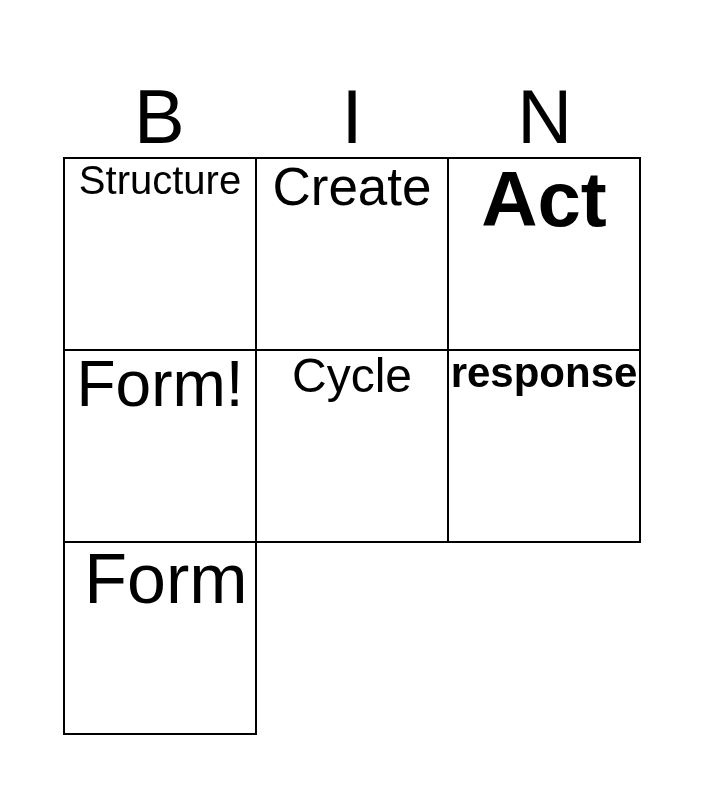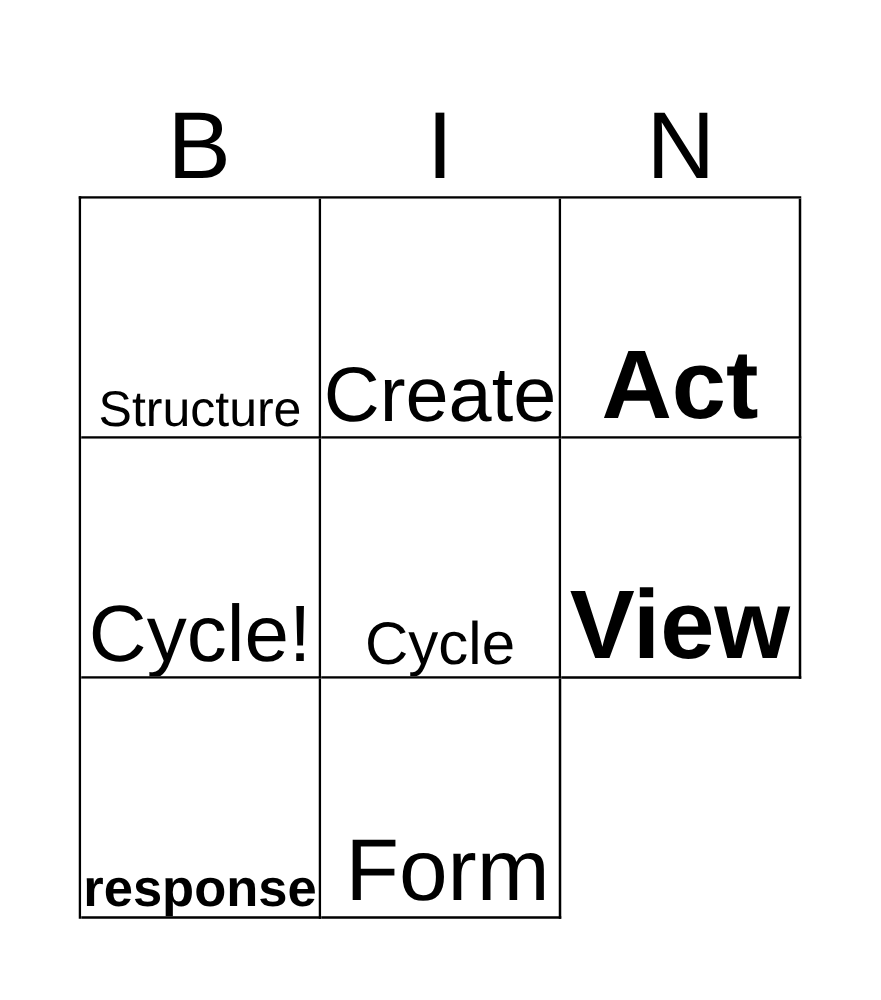--- a/index.html
+++ b/index.html
@@ -63,38 +63,38 @@
     border-top: 2px solid #000000;
     border-left: 2px solid #000000;
     box-sizing: border-box;
     background: #ffffff;
   }
   .cell {
     border-right: 2px solid #000000;
     border-bottom: 2px solid #000000;
     box-sizing: border-box;
     display: flex;
-    align-items: flex-end;
+    align-items: flex-start;
     justify-content: center;
     overflow: hidden;
     padding: 0 14px;
     background: #ffffff;
   }
   .cell-text {
     display: block;
     text-align: center;
     line-height: 1.05;
     white-space: nowrap;
     color: #000000;
   }
 
   
   .fs-40 { font-size: 40px; }
   .fs-42 { font-size: 42px; font-weight: bold; }
-  .fs-53 { font-size: 62px; margin-top: 16px; }
+  .fs-53 { font-size: 53px; }
   .fs-60 { font-size: 48px; }
   .fs-64 { font-size: 64px; }
   .fs-70 { font-size: 70px; margin-left: 12px; }
   .fs-78 { font-size: 78px; font-weight: bold; }
 </style>
 </head>
 <body>
 
 <div id="bingo-card">
 
@@ -116,29 +116,26 @@
       <span class="cell-text fs-40">Structure</span>
     </div>
     <div class="cell">
       <span class="cell-text fs-53">Create</span>
     </div>
 
     <div class="cell">
       <span class="cell-text fs-78">Act</span>
     </div>
     <div class="cell">
-      <span class="cell-text fs-64">Cycle!</span>
+      <span class="cell-text fs-64">Form!</span>
     </div>
     <div class="cell">
       <span class="cell-text fs-60">Cycle</span>
     </div>
 
-    <div class="cell">
-      <span class="cell-text fs-78">View</span>
-    </div>
     <div class="cell">
       <span class="cell-text fs-42">response</span>
     </div>
     <div class="cell">
       <span class="cell-text fs-70">Form</span>
     </div>
 
   </div>
 </div>
 

